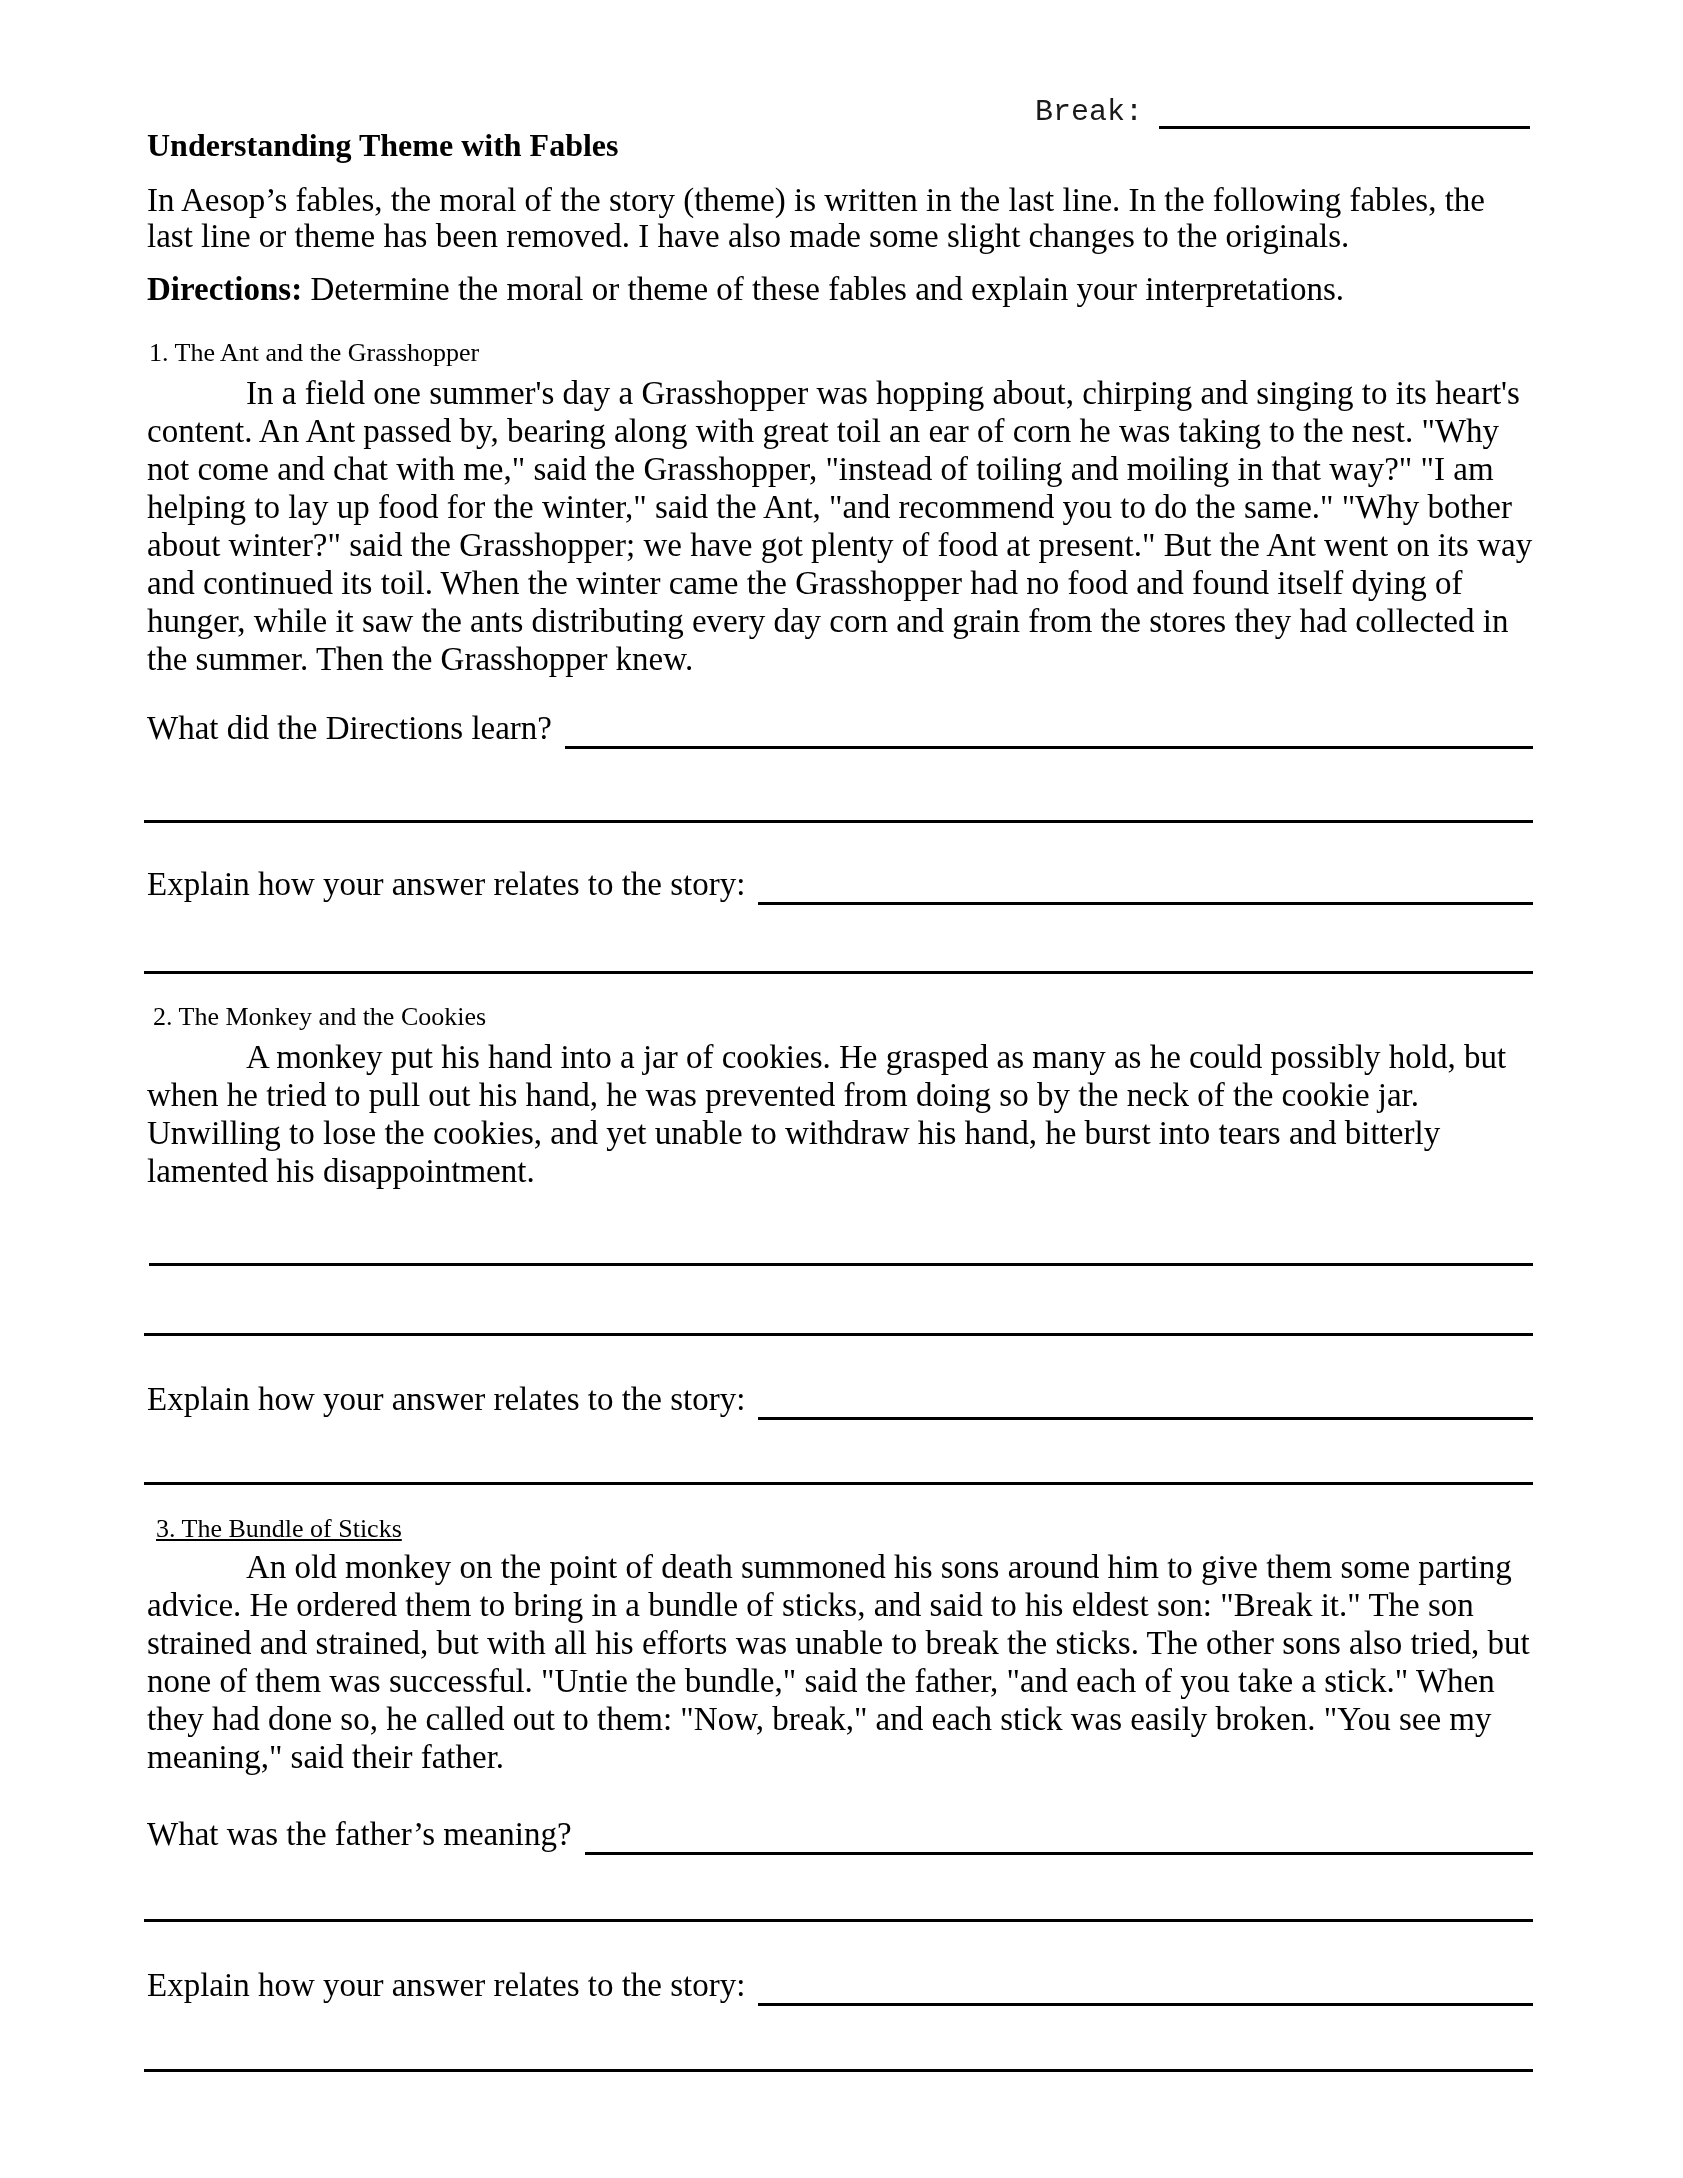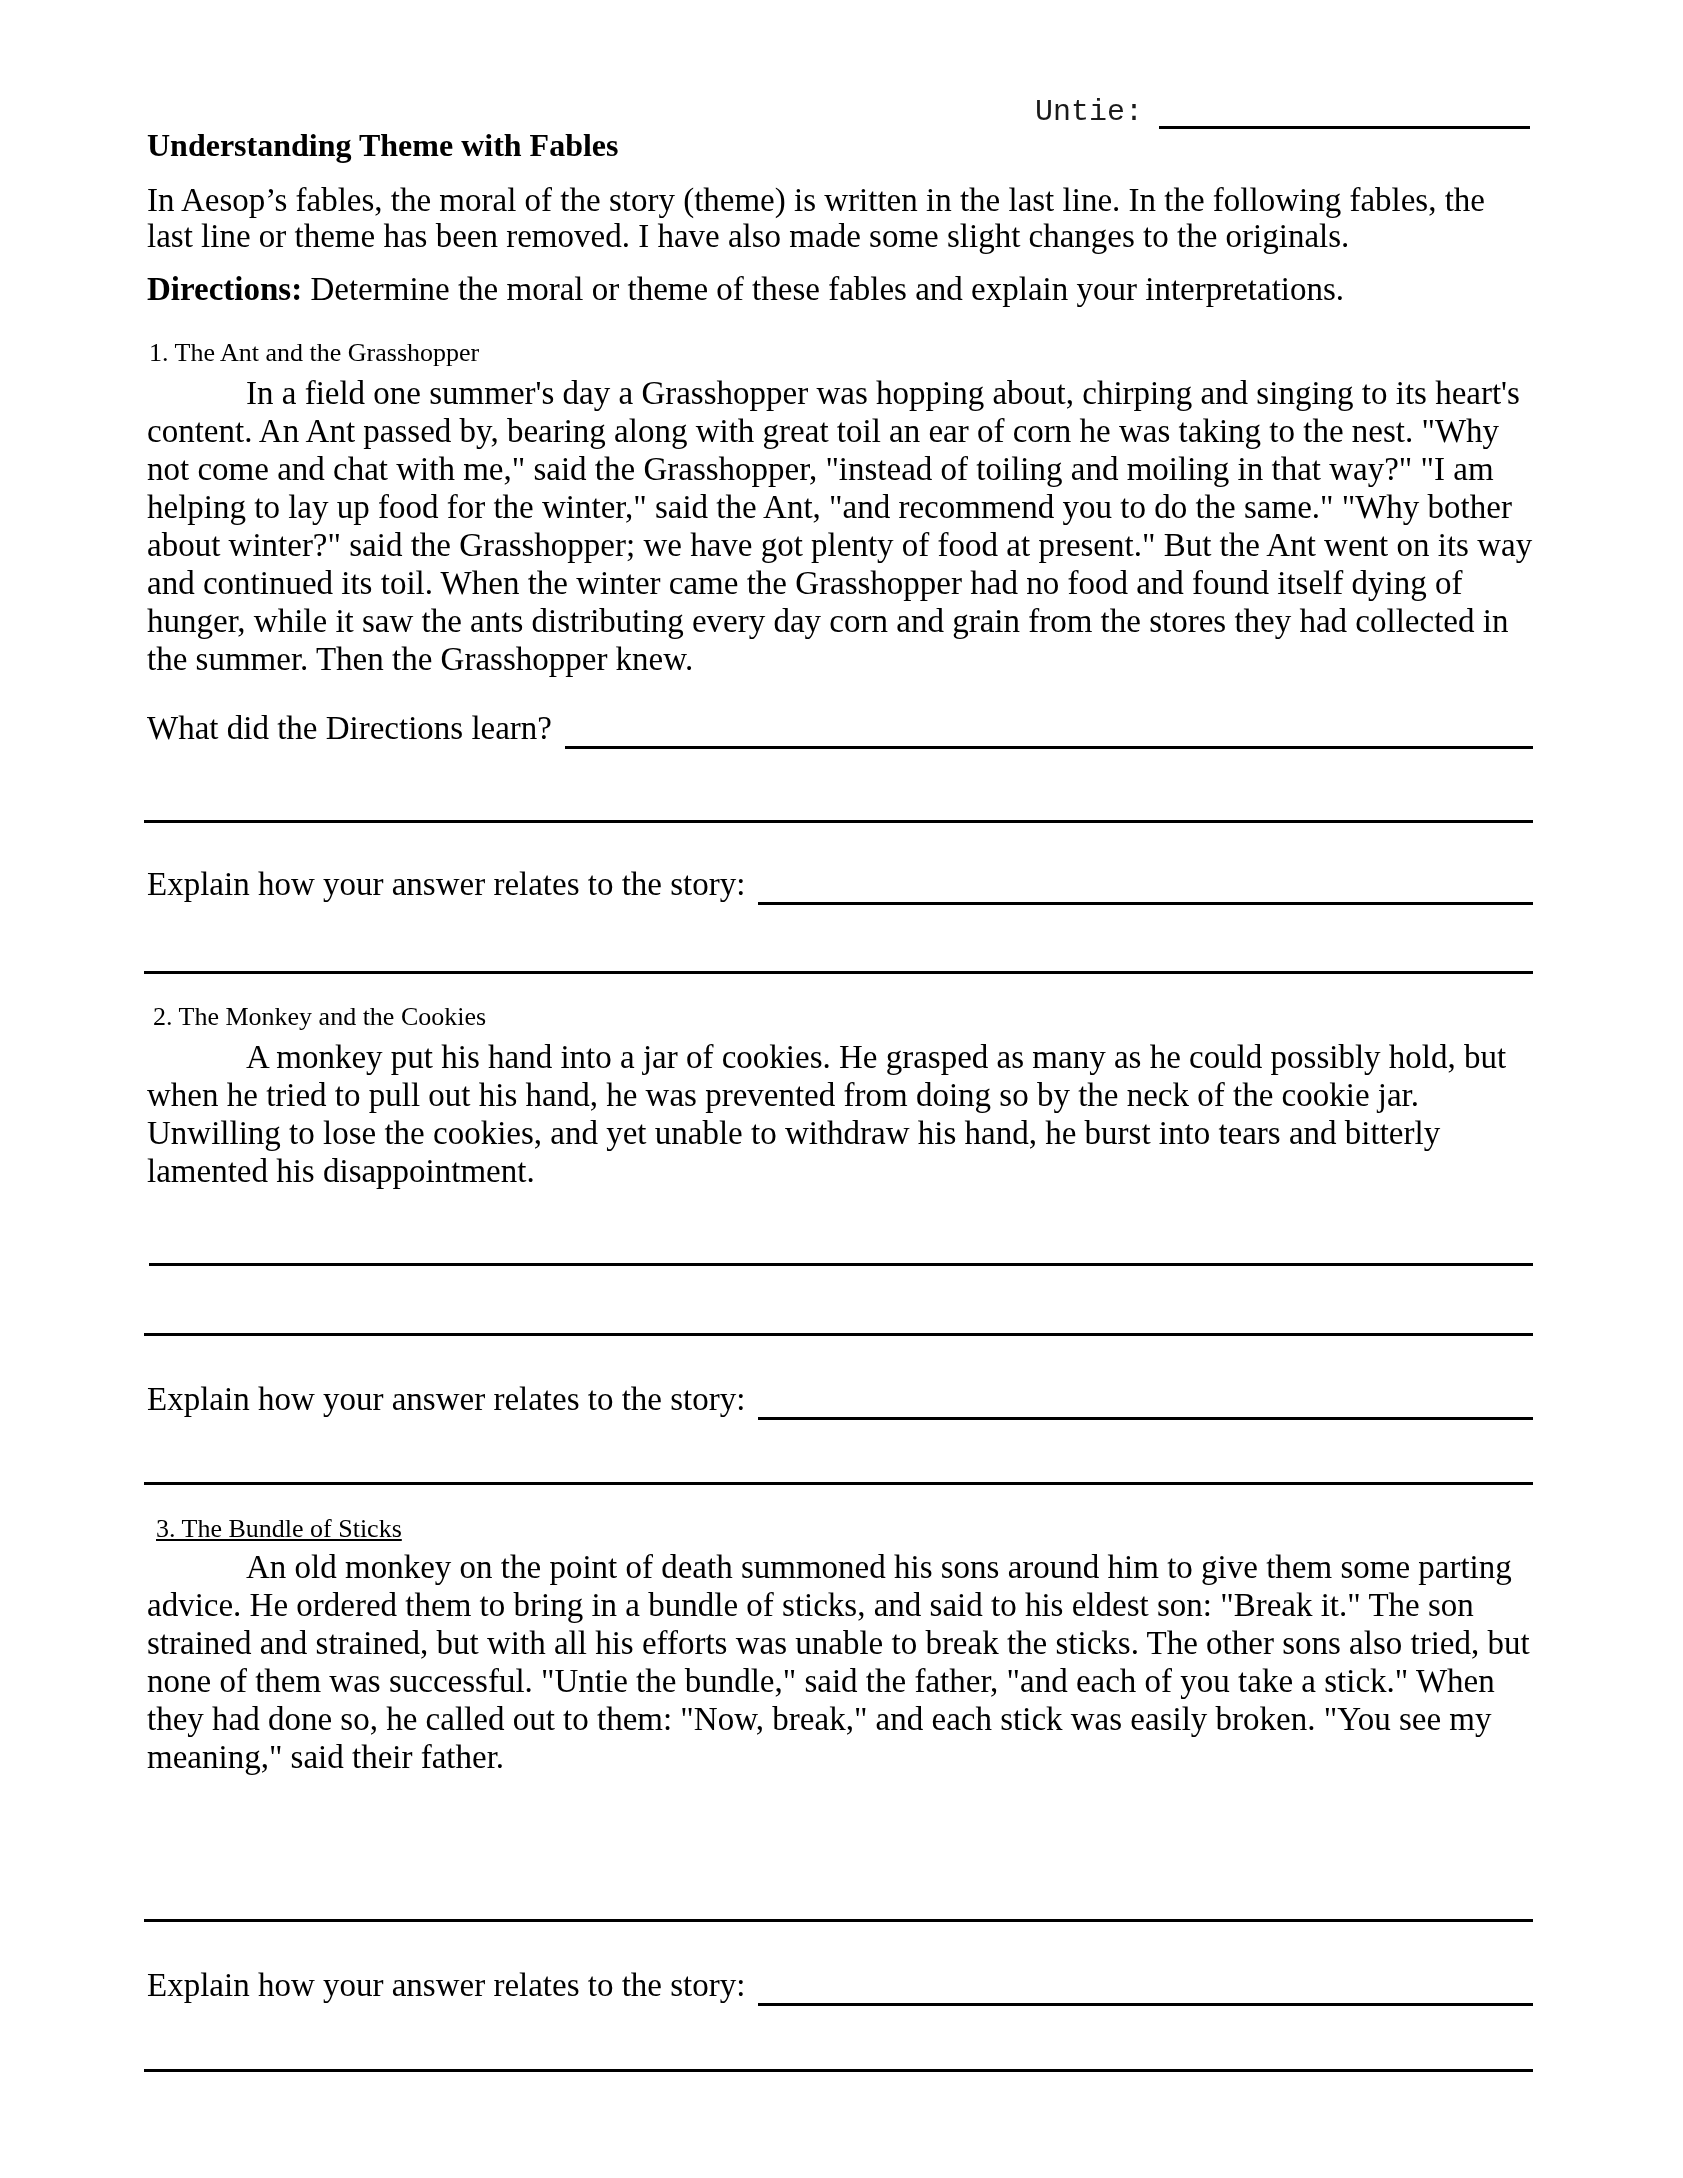--- a/index.html
+++ b/index.html
@@ -56,21 +56,21 @@
     position: absolute; left: 144px; width: 1389px; height: 0;
     border-top: 3px solid #000;
   }
 </style>
 </head>
 <body>
 
 <div class="page">
 
   <div class="name-row">
-    <span>Untie:</span>
+    <span>Break:</span>
     <span class="name-line"></span>
   </div>
 
   <div class="title">Understanding Theme with Fables</div>
 
   <div class="para intro">In Aesop’s fables, the moral of the story (theme) is written in the last line.  In the following fables, the last line or theme has been removed.  I have also made some slight changes to the originals.</div>
 
   <div class="para directions"><span class="bold">Directions:</span><span> Determine the moral or theme of these fables and explain your interpretations.</span></div>
 
   <div class="fable-heading" style="top:334px;">1. The Ant and the Grasshopper</div>
@@ -98,20 +98,24 @@
 
   <div class="q-row" style="top:1378px;">
     <span class="q-label">Explain how your answer relates to the story:</span>
     <span class="q-blank"></span>
   </div>
   <div class="hr-line" style="top:1482px;"></div>
 
   <div class="fable-heading" style="top:1510px; left:156px;text-decoration:underline;">3. The Bundle of Sticks</div>
   <div class="fable-body" style="top:1548px;">An old monkey on the point of death summoned his sons around him to give them some parting advice.  He ordered them to bring in a bundle of sticks, and said to his eldest son: "Break it."  The son strained and strained, but with all his efforts was unable to break the sticks.  The other sons also tried, but none of them was successful.  "Untie the bundle," said the father, "and each of you take a stick."  When they had done so, he called out to them: "Now, break," and each stick was easily broken.  "You see my meaning," said their father.</div>
 
+  <div class="q-row" style="top:1813px;">
+    <span class="q-label">What was the father’s meaning?</span>
+    <span class="q-blank"></span>
+  </div>
   <div class="hr-line" style="top:1919px;"></div>
 
   <div class="q-row" style="top:1964px;">
     <span class="q-label">Explain how your answer relates to the story:</span>
     <span class="q-blank"></span>
   </div>
   <div class="hr-line" style="top:2069px;"></div>
 
 </div>
 

